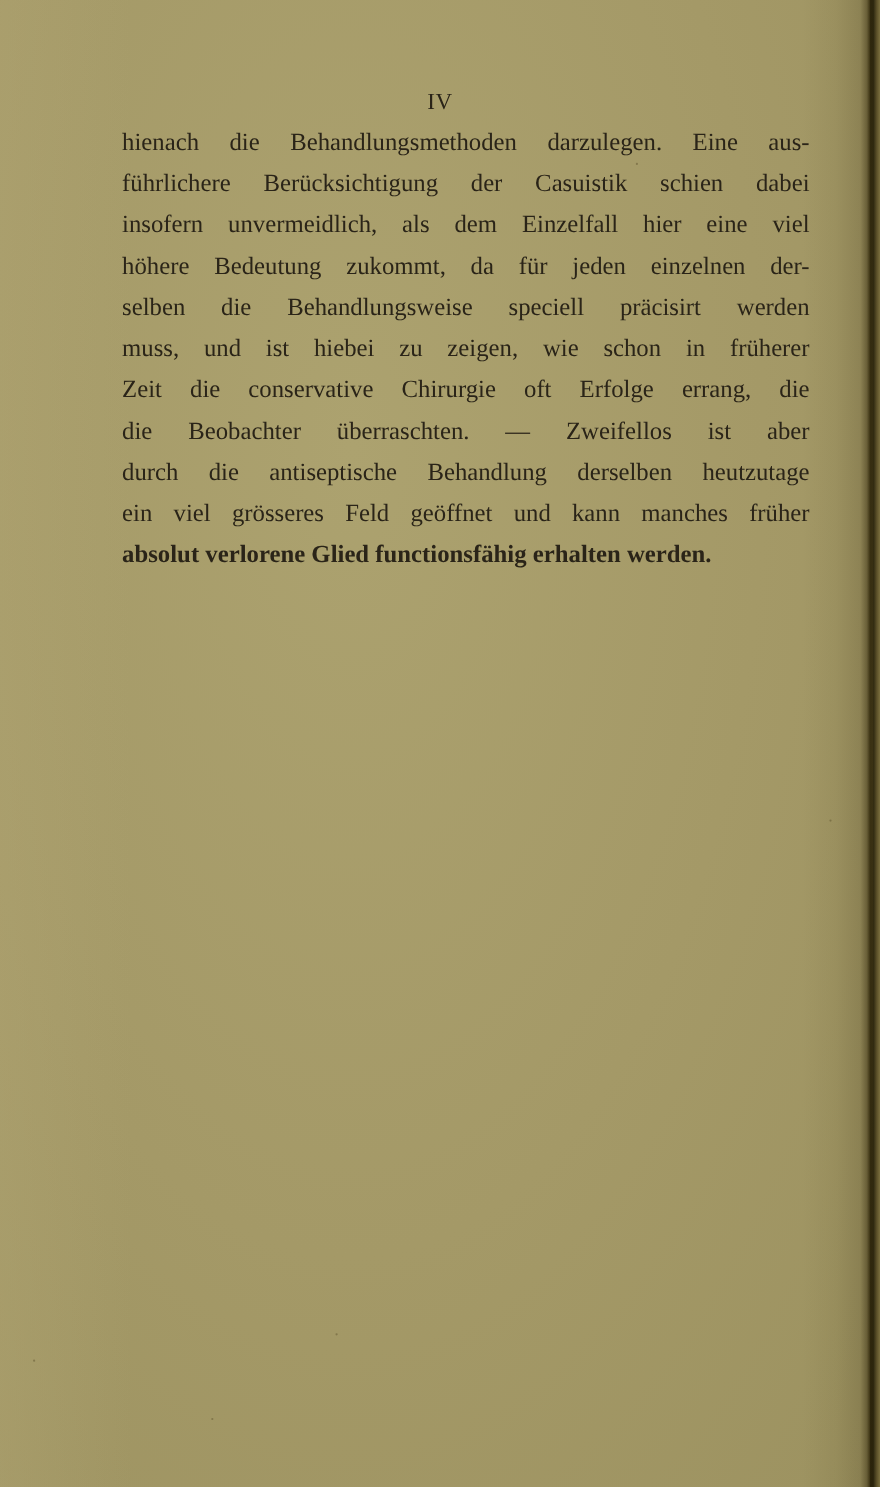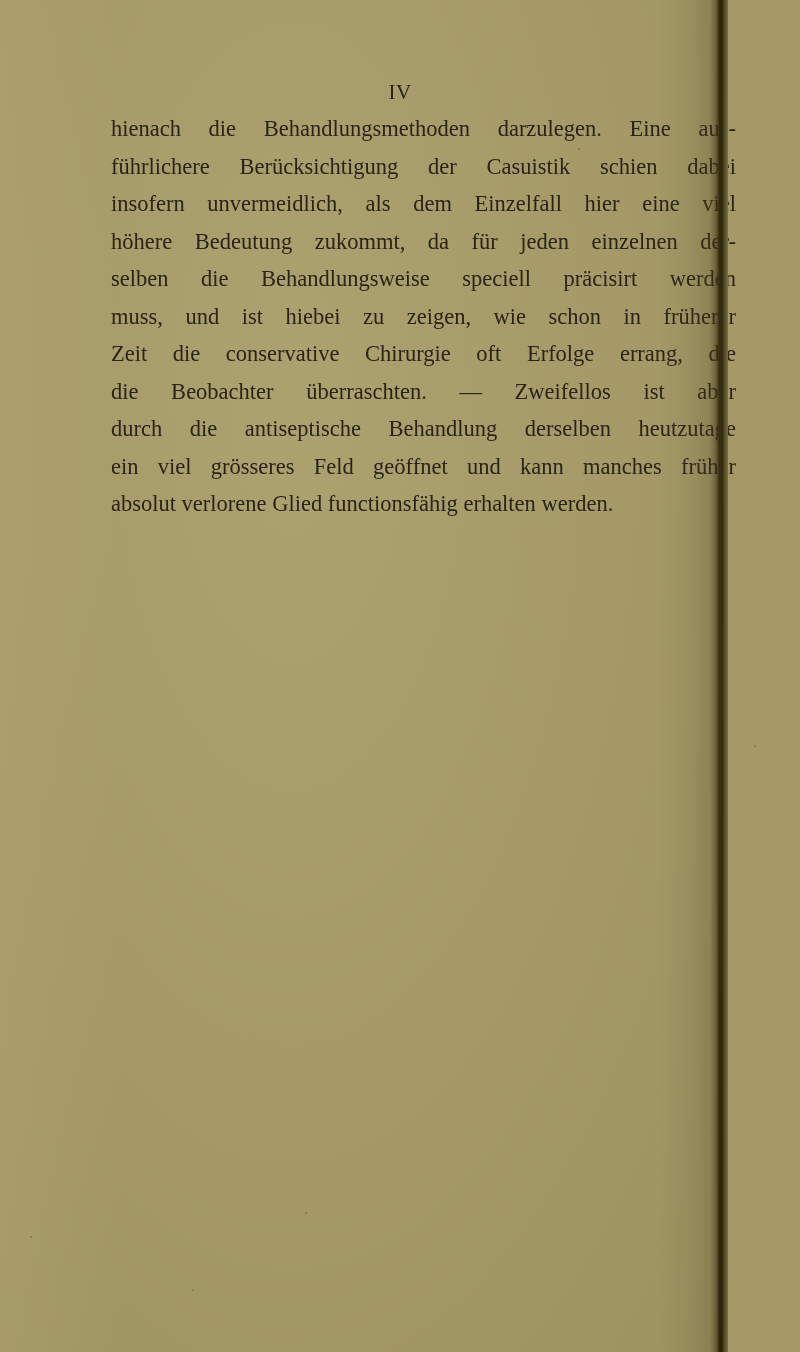--- a/index.html
+++ b/index.html
@@ -11,21 +11,21 @@
       height: 1352px;
       overflow: hidden;
       position: relative;
       background: #a59a67;
       font-family: "Liberation Serif", "DejaVu Serif", serif;
     }
     .page {
       position: absolute;
       left: 0;
       top: 0;
-      width: 728px;
+      width: 800px;
       height: 1352px;
       background:
         linear-gradient(to right,
           rgba(180,168,118,0.35) 0px,
           rgba(170,160,110,0.0) 120px,
           rgba(0,0,0,0) 600px),
         radial-gradient(ellipse at 40% 30%, #aca26f 0%, #a49967 55%, #9c9260 100%);
     }
     .gutter-shade {
       position: absolute;
@@ -73,20 +73,21 @@
     .line {
       display: block;
       text-align: justify;
       text-align-last: justify;
       white-space: nowrap;
       height: 37.5px;
     }
     .line.last {
       text-align-last: left;
       width: 576px;
+      font-weight: bold;
     }
     .speck {
       position: absolute;
       width: 2px;
       height: 2px;
       border-radius: 50%;
       background: rgba(90,80,45,0.45);
     }
   </style>
 </head>

